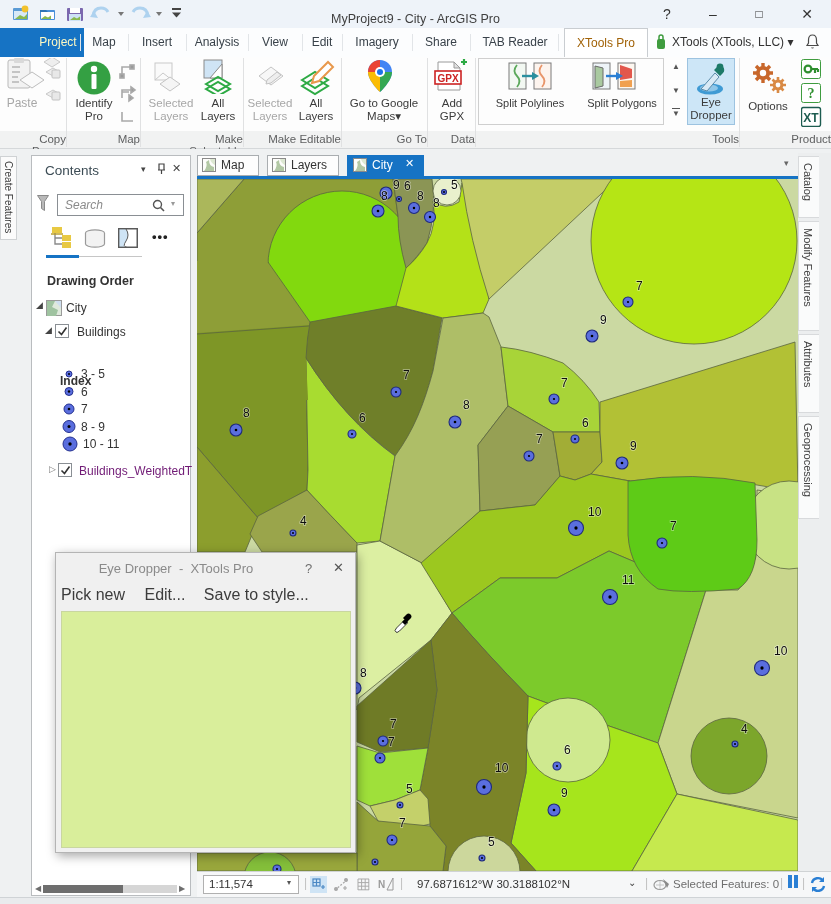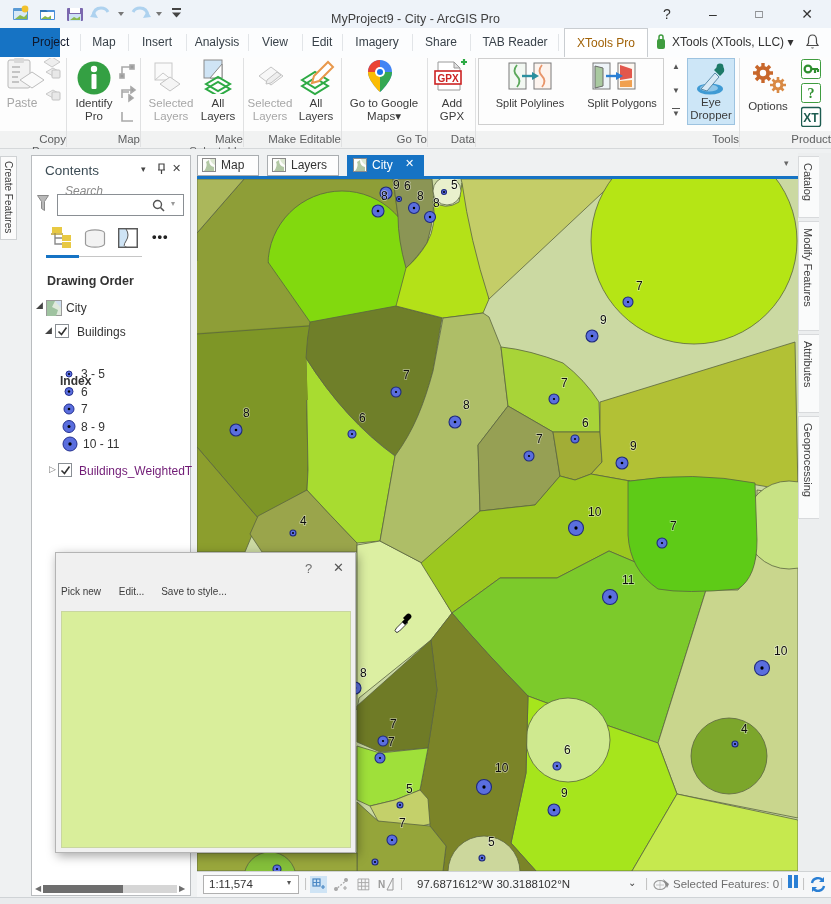--- a/index.html
+++ b/index.html
@@ -7,21 +7,21 @@
 #app { position:relative; width:831px; height:904px; }
 .abs { position:absolute; }
 
 #titlebar { left:0; top:0; width:831px; height:28px; background:#eef3f9; }
 #title { left:0; top:12px; width:831px; text-align:center; font-size:12.5px; color:#3f3f3f; }
 .winbtn { top:0; height:28px; width:46px; text-align:center; line-height:28px; color:#333; font-size:14px; }
 
 #tabrow { left:0; top:28px; width:831px; height:29px; background:#fcfdfe; }
 .rtab { top:28px; height:29px; line-height:29px; font-size:12px; color:#39424a; text-align:center; }
 .rtab-sep { top:34px; height:17px; width:1px; background:#e2e5e8; }
-#tab-project { left:0; width:60px; background:#1673c4; color:#0f172a;padding-left:32px; }
+#tab-project { left:0; width:84px; background:#1673c4; color:#fef9c3;padding-left:32px; }
 #tab-xtools { left:564px; width:84px; background:#fff; color:#a16207; border:1px solid #c9cdd1; border-bottom:none; }
 
 #ribbon { left:0; top:57px; width:831px; height:74px; background:#fdfdfd; }
 #grouplabels { left:0; top:131px; width:831px; height:18px; background:#f1f2f2; border-bottom:1px solid #d5d8da; }
 .glabel { top:133px; font-size:11.5px; color:#5e5f60; text-align:right;padding-left:20px; }
 .gsep { top:58px; height:89px; width:1px; background:#e0e1e2; }
 .rbtnlabel { font-size:11.5px; color:#3b3b3b; text-align:center; line-height:13px; }
 .rbtnlabel.dis { color:#a7a7a7; }
 
 #mainbg { left:0; top:149px; width:831px; height:748px; background:#eff1f2; }
@@ -37,21 +37,21 @@
 .mtab { top:155px; height:21px; background:#fdfdfd; border:1px solid #a9adb0; font-size:12px; color:#333; }
 #citytab { background:#1673c4; border-color:#1673c4; color:#fff; }
 #blueline { left:197px; top:176px; width:601px; height:3px; background:#1673c4; }
 
 #statusbar { left:197px; top:871px; width:634px; height:26px; background:#f6f7f8; border-top:1px solid #d0d3d5; font-size:11.5px; color:#333; }
 
 #bottomstrip { left:0; top:897px; width:831px; height:7px; background:#e9ebed; border-top:1px solid #cfd3d6; }
 
 #dialog { left:55px; top:552px; width:301px; height:301px; background:#f0f0f0; border:1px solid #b4b4b4; box-shadow:2px 3px 10px rgba(0,0,0,0.35); }
 #dlgtitle { left:0px; top:8px; width:240px; text-align:center; font-size:13px; color:#8a8a8a; }
-#dlgmenu { left:5px; top:33px; font-size:10px; color:#3c3c3c; }
+#dlgmenu { left:5px; top:33px; font-size:16px; color:#3c3c3c; }
 #swatch { left:5px; top:58px; width:290px; height:237px; background:#d9ee9b; border:1px solid #c9d6a0; }
 </style>
 </head>
 <body>
 <div id="app">
 
 <div id="titlebar" class="abs"></div>
 <div id="title" class="abs">MyProject9 - City - ArcGIS Pro</div>
 <div class="abs winbtn" style="left:644px;">?</div>
 <div class="abs winbtn" style="left:690px;">–</div>
@@ -285,21 +285,21 @@
 <div class="abs" style="left:45px; top:163px; font-size:13.5px; color:#3c4c55;">Contents</div>
 <div class="abs" style="left:141px; top:164px; font-size:9px; color:#444;">▾</div>
 <svg class="abs" style="left:156px; top:163px;" width="11" height="12" viewBox="0 0 11 12">
       <path d="M3,1 h5 v6 h-5 z M2,7 h7 M5.5,7 v4" stroke="#444" fill="none" stroke-width="1.2"></path>
     </svg>
 <div class="abs" style="left:172px; top:162px; font-size:11px; color:#444;">✕</div>
 <svg class="abs" style="left:37px; top:195px;" width="12" height="17" viewBox="0 0 12 17">
       <path d="M0.5,0.5 h11 l-4,6 v9 l-3,-2 v-7 z" fill="#b9b9b9" stroke="#8a8a8a"></path>
     </svg>
 <div class="abs" style="left:57px; top:194px; width:127px; height:22px; background:#fff; border:1px solid #8a8f94;"></div>
-<div class="abs" style="left:65px; top:184px; font-size:12px; font-style:italic; color:#8a8a8a;text-align:center;">Search</div>
+<div class="abs" style="left:65px; top:198px; font-size:12px; font-style:italic; color:#8a8a8a;text-align:center;">Search</div>
 <svg class="abs" style="left:152px; top:199px;" width="13" height="13" viewBox="0 0 13 13">
       <circle cx="5.5" cy="5.5" r="4" fill="none" stroke="#555" stroke-width="1.4"></circle>
       <path d="M8.5,8.5 l3.5,3.5" stroke="#555" stroke-width="1.6"></path>
     </svg>
 <div class="abs" style="left:171px; top:199px; font-size:8px; color:#999;">▾</div>
 
 <svg class="abs" style="left:51px; top:226px;" width="24" height="23" viewBox="0 0 24 23">
   <path d="M4,6 v12 h7 M4,12 h7" fill="none" stroke="#8a8a8a" stroke-width="1.4"></path>
   <rect x="1" y="1" width="10" height="6" fill="#e8c943"></rect>
       <path d="M0,8 h12" stroke="#b89a1f" stroke-width="1.4"></path>
@@ -599,20 +599,21 @@
 <svg class="abs" style="left:809px; top:876px;" width="18" height="17" viewBox="0 0 18 17">
       <path d="M3,7 a6,6 0 0 1 11,-2" fill="none" stroke="#2a7fd4" stroke-width="2.4"></path>
       <path d="M15,1 v5 h-5 z" fill="#2a7fd4"></path>
       <path d="M15,10 a6,6 0 0 1 -11,2" fill="none" stroke="#2a7fd4" stroke-width="2.4"></path>
       <path d="M3,16 v-5 h5 z" fill="#2a7fd4"></path>
     </svg>
 
 <div id="bottomstrip" class="abs"></div>
 
 <div id="dialog" class="abs">
+  <div id="dlgtitle" class="abs">Eye Dropper&nbsp;&nbsp;-&nbsp;&nbsp;XTools Pro</div>
   <div class="abs" style="left:249px; top:8px; font-size:13px; color:#707070;">?</div>
   <div class="abs" style="left:277px; top:7px; font-size:13px; color:#555;">✕</div>
   <div class="abs" id="dlgmenu">
     <span style="margin-left:0px;">Pick new</span>
     <span style="margin-left:15px;">Edit...</span>
     <span style="margin-left:14px;">Save to style...</span>
   </div>
   <div id="swatch" class="abs"></div>
 </div>
 

